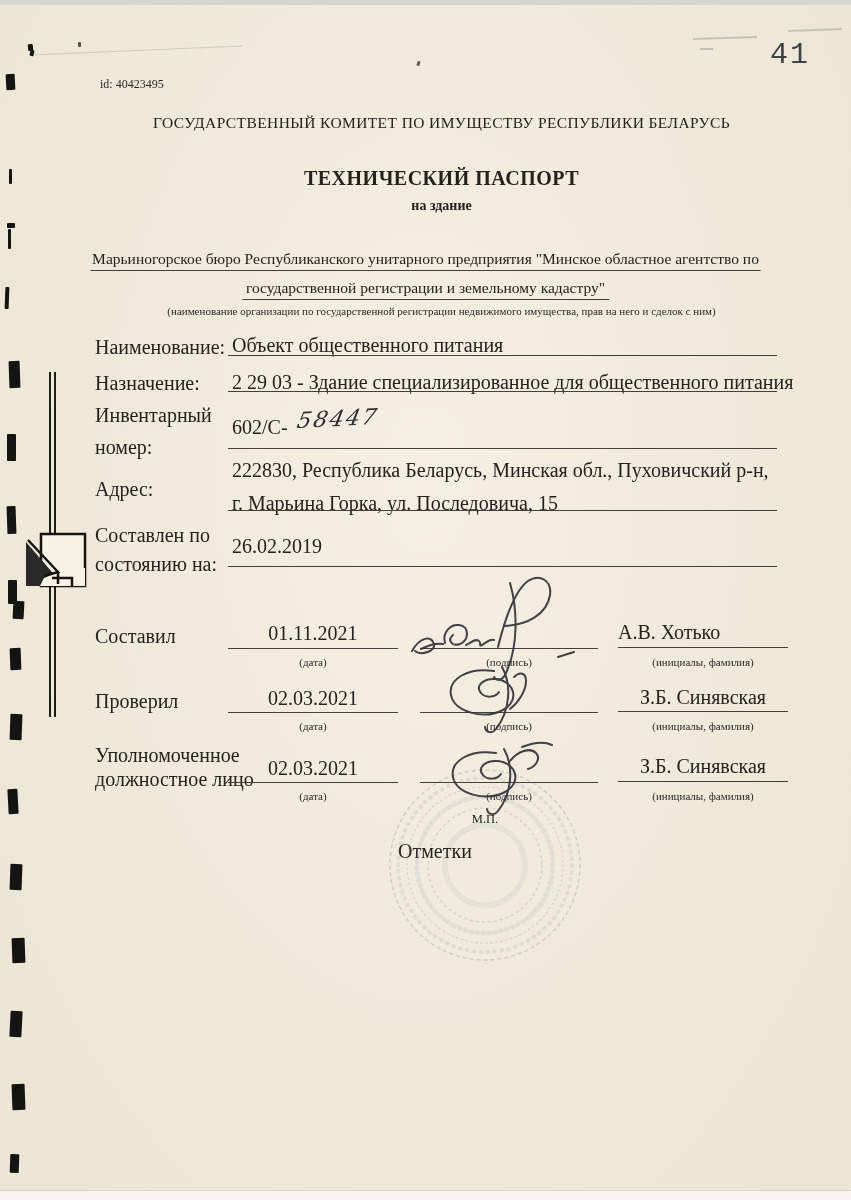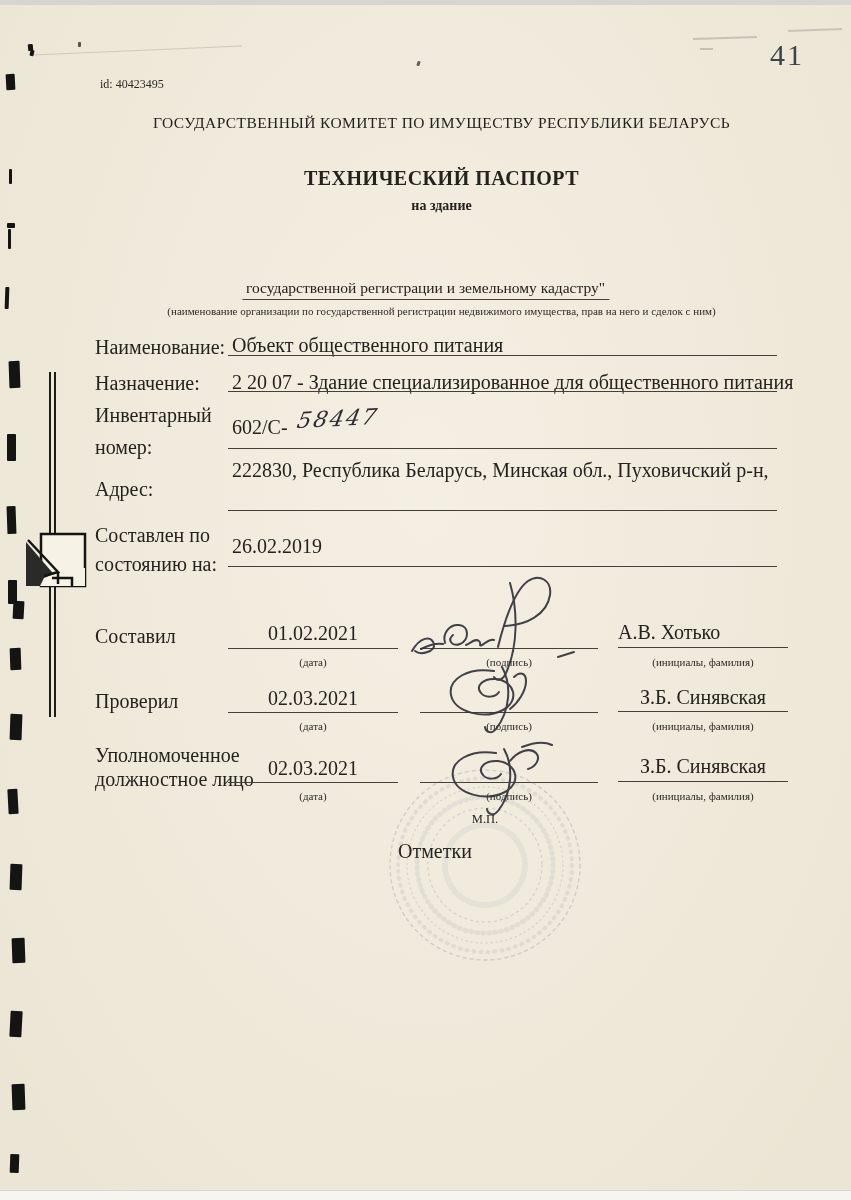--- a/index.html
+++ b/index.html
@@ -13,21 +13,21 @@
   .botstrip{position:absolute;left:0;top:1190px;width:851px;height:10px;background:#f6f5f1;border-top:1px solid #d9d6cd;}
   .t{position:absolute;white-space:nowrap;color:#23221f;font-size:20px;line-height:1.15;}
   .c{left:0;width:851px;text-align:center;margin-left:16px;}
   .bold{font-weight:bold;}
   .small{font-size:11px;color:#2a2926;}
   .uline{position:absolute;border-bottom:1.6px solid #43403a;}
   .mark{position:absolute;background:#141413;border-radius:1px;}
   .faint{position:absolute;background:#b7b5ac;}
   .hand{font-family:"DejaVu Serif",serif;font-style:italic;font-size:22px;
         transform:skewX(-14deg) rotate(-3deg);letter-spacing:2px;color:#2c2b31;}
-  .mono{font-family:Liberation Serif, serif;}
+  .mono{font-family:Liberation Mono, monospace;}
   svg{position:absolute;overflow:visible;}
 </style>
 </head>
 <body>
 
 <div id="page">
   <div class="paper"></div>
   <div class="topstrip"></div>
   <div class="botstrip"></div>
 
@@ -72,48 +72,50 @@
     <path d="M34,44 L34,56 M28,50 L48,50 L48,58" fill="none" stroke="#141413" stroke-width="2.5"></path>
   </svg>
 
   <div class="t small" style="left:100px;top:78px;font-size:12px">id: 40423495</div>
   <div class="t mono" style="left:770px;top:38px;font-size:30px;color:#3d4248;letter-spacing:2px">41</div>
 
   <div class="t c" style="top:114px;font-size:15.5px;letter-spacing:.4px">ГОСУДАРСТВЕННЫЙ КОМИТЕТ ПО ИМУЩЕСТВУ РЕСПУБЛИКИ БЕЛАРУСЬ</div>
   <div class="t c bold" style="top:167px;font-size:20px;letter-spacing:.5px">ТЕХНИЧЕСКИЙ ПАСПОРТ</div>
   <div class="t c bold" style="top:198px;font-size:14px">на здание</div>
 
+  <div class="t" style="left:50%;transform:translateX(-50%);top:250px;font-size:15.5px;border-bottom:1.6px solid #43403a;padding:0 2px 2px">Марьиногорское бюро Республиканского унитарного предприятия "Минское областное агентство по</div>
   <div class="t" style="left:50%;transform:translateX(-50%);top:279px;font-size:15.5px;border-bottom:1.6px solid #43403a;padding:0 4px 2px">государственной регистрации и земельному кадастру"</div>
   <div class="t c small" style="top:305px">(наименование организации по государственной регистрации недвижимого имущества, прав на него и сделок с ним)</div>
 
   <div class="t" style="left:95px;top:336px">Наименование:</div>
   <div class="t" style="left:232px;top:334px">Объект общественного питания</div>
   <div class="uline" style="left:228px;top:338px;width:549px;height:17px"></div>
 
   <div class="t" style="left:95px;top:372px">Назначение:</div>
-  <div class="t" style="left:232px;top:371px">2 20 07 - Здание специализированное для общественного питания</div>
+  <div class="t" style="left:232px;top:371px">2 29 03 - Здание специализированное для общественного питания</div>
   <div class="uline" style="left:228px;top:374px;width:549px;height:17px"></div>
 
   <div class="t" style="left:95px;top:404px">Инвентарный</div>
   <div class="t" style="left:95px;top:436px">номер:</div>
   <div class="t" style="left:232px;top:416px">602/С-</div>
   <div class="t hand" style="left:298px;top:406px">58447</div>
   <div class="uline" style="left:228px;top:431px;width:549px;height:17px"></div>
 
   <div class="t" style="left:95px;top:478px">Адрес:</div>
   <div class="t" style="left:232px;top:459px">222830, Республика Беларусь, Минская обл., Пуховичский р-н,</div>
+  <div class="t" style="left:232px;top:492px">г. Марьина Горка, ул. Последовича, 15</div>
   <div class="uline" style="left:228px;top:493px;width:549px;height:17px"></div>
 
   <div class="t" style="left:95px;top:524px">Составлен по</div>
   <div class="t" style="left:95px;top:553px">состоянию на:</div>
   <div class="t" style="left:232px;top:535px">26.02.2019</div>
   <div class="uline" style="left:228px;top:549px;width:549px;height:17px"></div>
 
   <div class="t" style="left:95px;top:625px">Составил</div>
-  <div class="t" style="left:228px;width:170px;text-align:center;top:622px">01.02.2021</div>
+  <div class="t" style="left:228px;width:170px;text-align:center;top:622px">01.11.2021</div>
   <div class="uline" style="left:228px;top:631px;width:170px;height:17px"></div>
   <div class="uline" style="left:420px;top:631px;width:178px;height:17px"></div>
   <div class="t" style="left:618px;width:170px;text-align:left;top:621px">А.В. Хотько</div>
   <div class="uline" style="left:618px;top:630px;width:170px;height:17px"></div>
   <div class="t small" style="left:228px;width:170px;text-align:center;top:656px">(дата)</div>
   <div class="t small" style="left:420px;width:178px;text-align:center;top:656px">(подпись)</div>
   <div class="t small" style="left:618px;width:170px;text-align:center;top:656px">(инициалы, фамилия)</div>
 
   <div class="t" style="left:95px;top:690px">Проверил</div>
   <div class="t" style="left:228px;width:170px;text-align:center;top:687px">02.03.2021</div>

